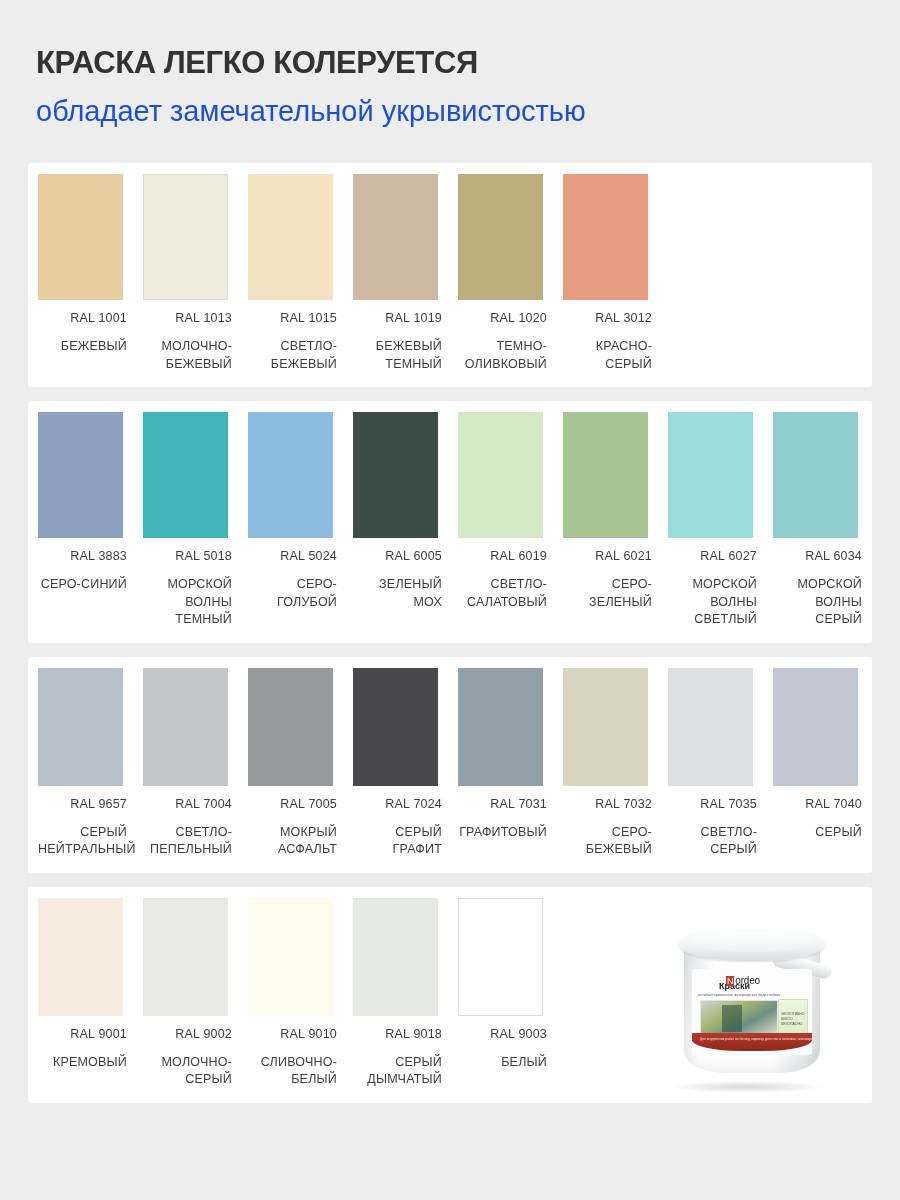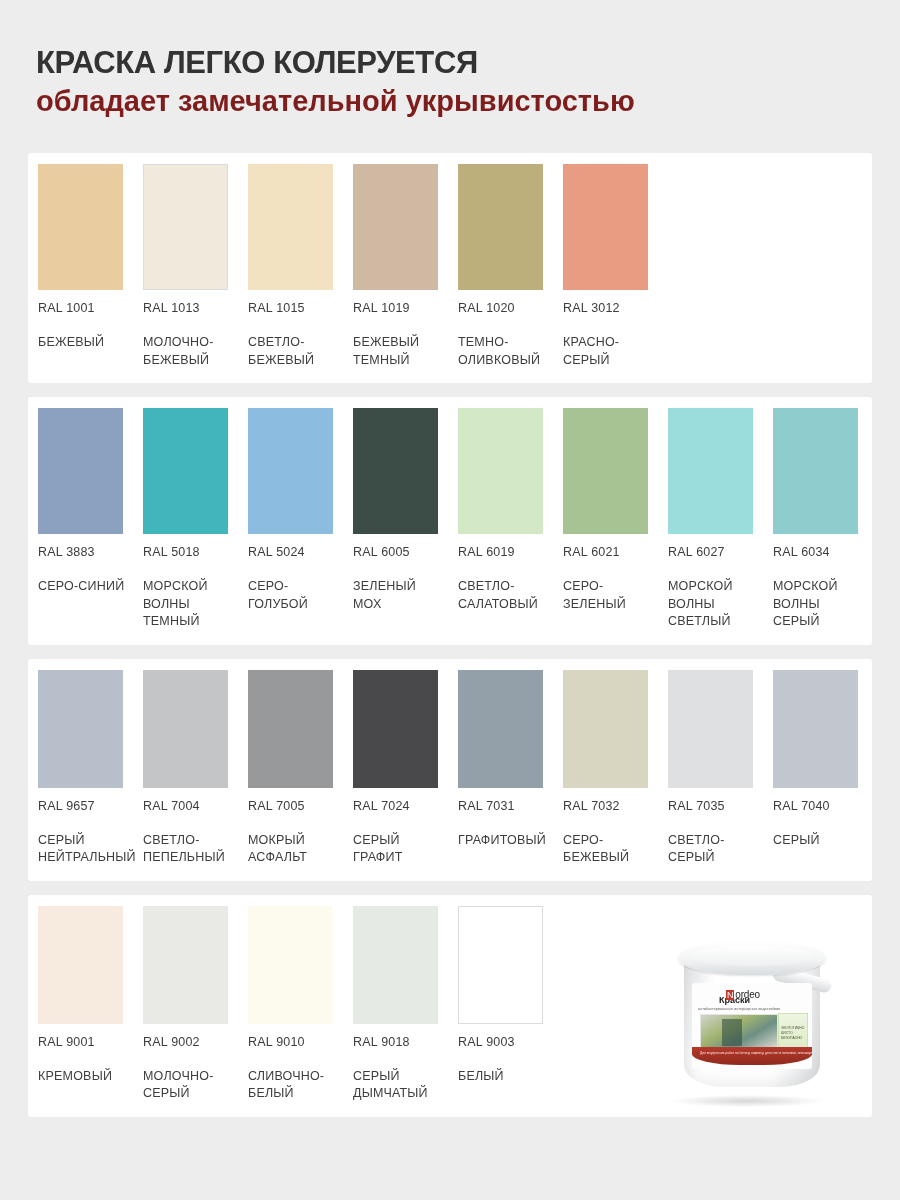--- a/index.html
+++ b/index.html
@@ -32,25 +32,25 @@
     font-size: 31px;
     line-height: 1.08;
     font-weight: 700;
     letter-spacing: -0.4px;
     color: #333333;
     text-transform: uppercase;
     white-space: nowrap;
   }
 
   .subheadline {
-    margin-top: 4px;
+    margin-top: 14px;
     font-size: 29px;
     line-height: 1.30;
-    font-weight: 700;
-    color: #7f1d1d;
+    font-weight: 400;
+    color: #1d4ed8;
     max-width: 620px;
   }
 
   
   .rows {
     margin-top: 32px;
     display: flex;
     flex-direction: column;
     gap: 14px;
   }
@@ -61,20 +61,21 @@
     padding: 11px 10px 14px 10px;
     display: flex;
     align-items: flex-start;
     position: relative;
   }
 
   .swatch-cell {
     width: 105px;
     flex: 0 0 105px;
     padding-right: 16px;
+    text-align: right;
   }
 
   .swatch-chip {
     width: 85px;
     height: 126px;
     display: block;
   }
 
   .swatch-chip.bordered {
     border: 1px solid #dcdcdc;
@@ -82,21 +83,21 @@
 
   .swatch-code {
     margin-top: 11px;
     font-size: 12.5px;
     letter-spacing: 0.2px;
     color: #3d3d3d;
     white-space: nowrap;
   }
 
   .swatch-name {
-    margin-top: 19px;
+    margin-top: 13px;
     font-size: 12.5px;
     line-height: 1.40;
     letter-spacing: 0.2px;
     color: #3d3d3d;
     text-transform: uppercase;
   }
 
   
   .row-1 .swatch-chip { height: 126px; }
   .row-2 .swatch-chip { height: 126px; }

